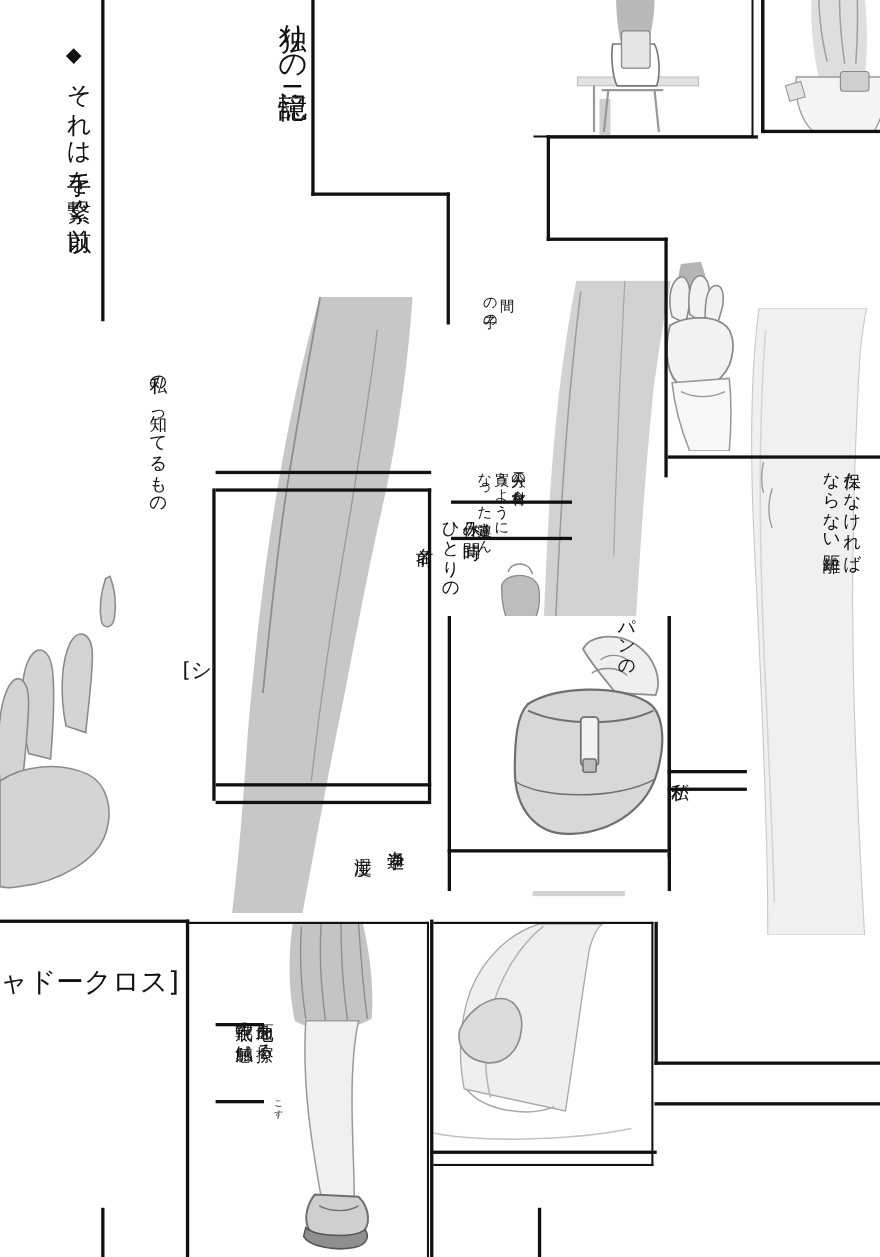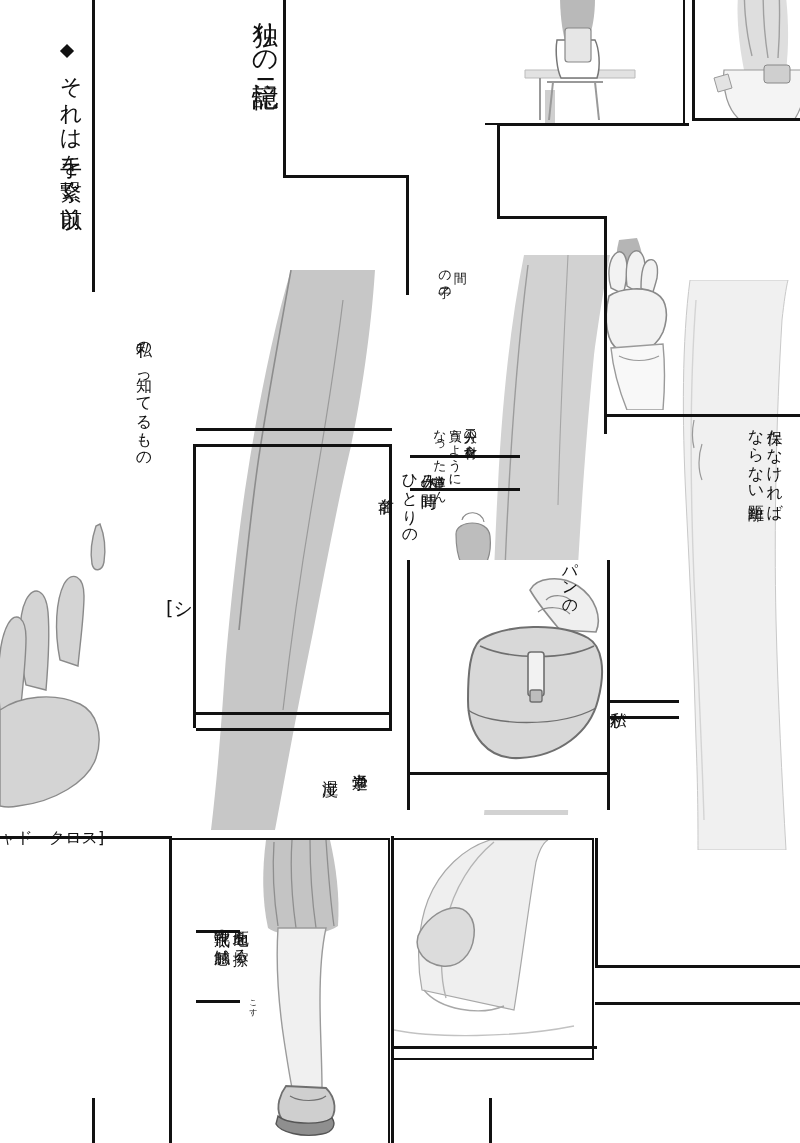--- a/index.html
+++ b/index.html
@@ -259,21 +259,21 @@
 ひとりの</div>
 
   <div class="vtext mid" style="left:376px; top:486px; height:54px;">名前</div>
 
   <div class="vtext mid" style="left:560px; top:552px; height:62px;">パンの</div>
 
   <div class="vtext mid" style="left:608px; top:700px; height:56px;">私が</div>
 
   <div class="htext" style="left:166px; top:596px; font-size:19px;">[シ</div>
 
-  <div class="htext" style="left:0px; top:828px; font-size:16px;">ャドークロス]</div>
+  <div class="htext" style="left:0px; top:876px; font-size:25px;">ャドークロス]</div>
 
   <div class="vtext mid" style="left:320px; top:768px; height:44px;">湿度</div>
 
   <div class="vtext mid" style="left:350px; top:762px; height:78px;">通学カ</div>
 
   <div class="vtext mid" style="left:212px; top:918px; height:108px;">地面を擦る
 靴底の感触</div>
 
   <div class="vtext" style="left:248px; top:994px; font-size:8px; height:24px;">こす</div>
 

